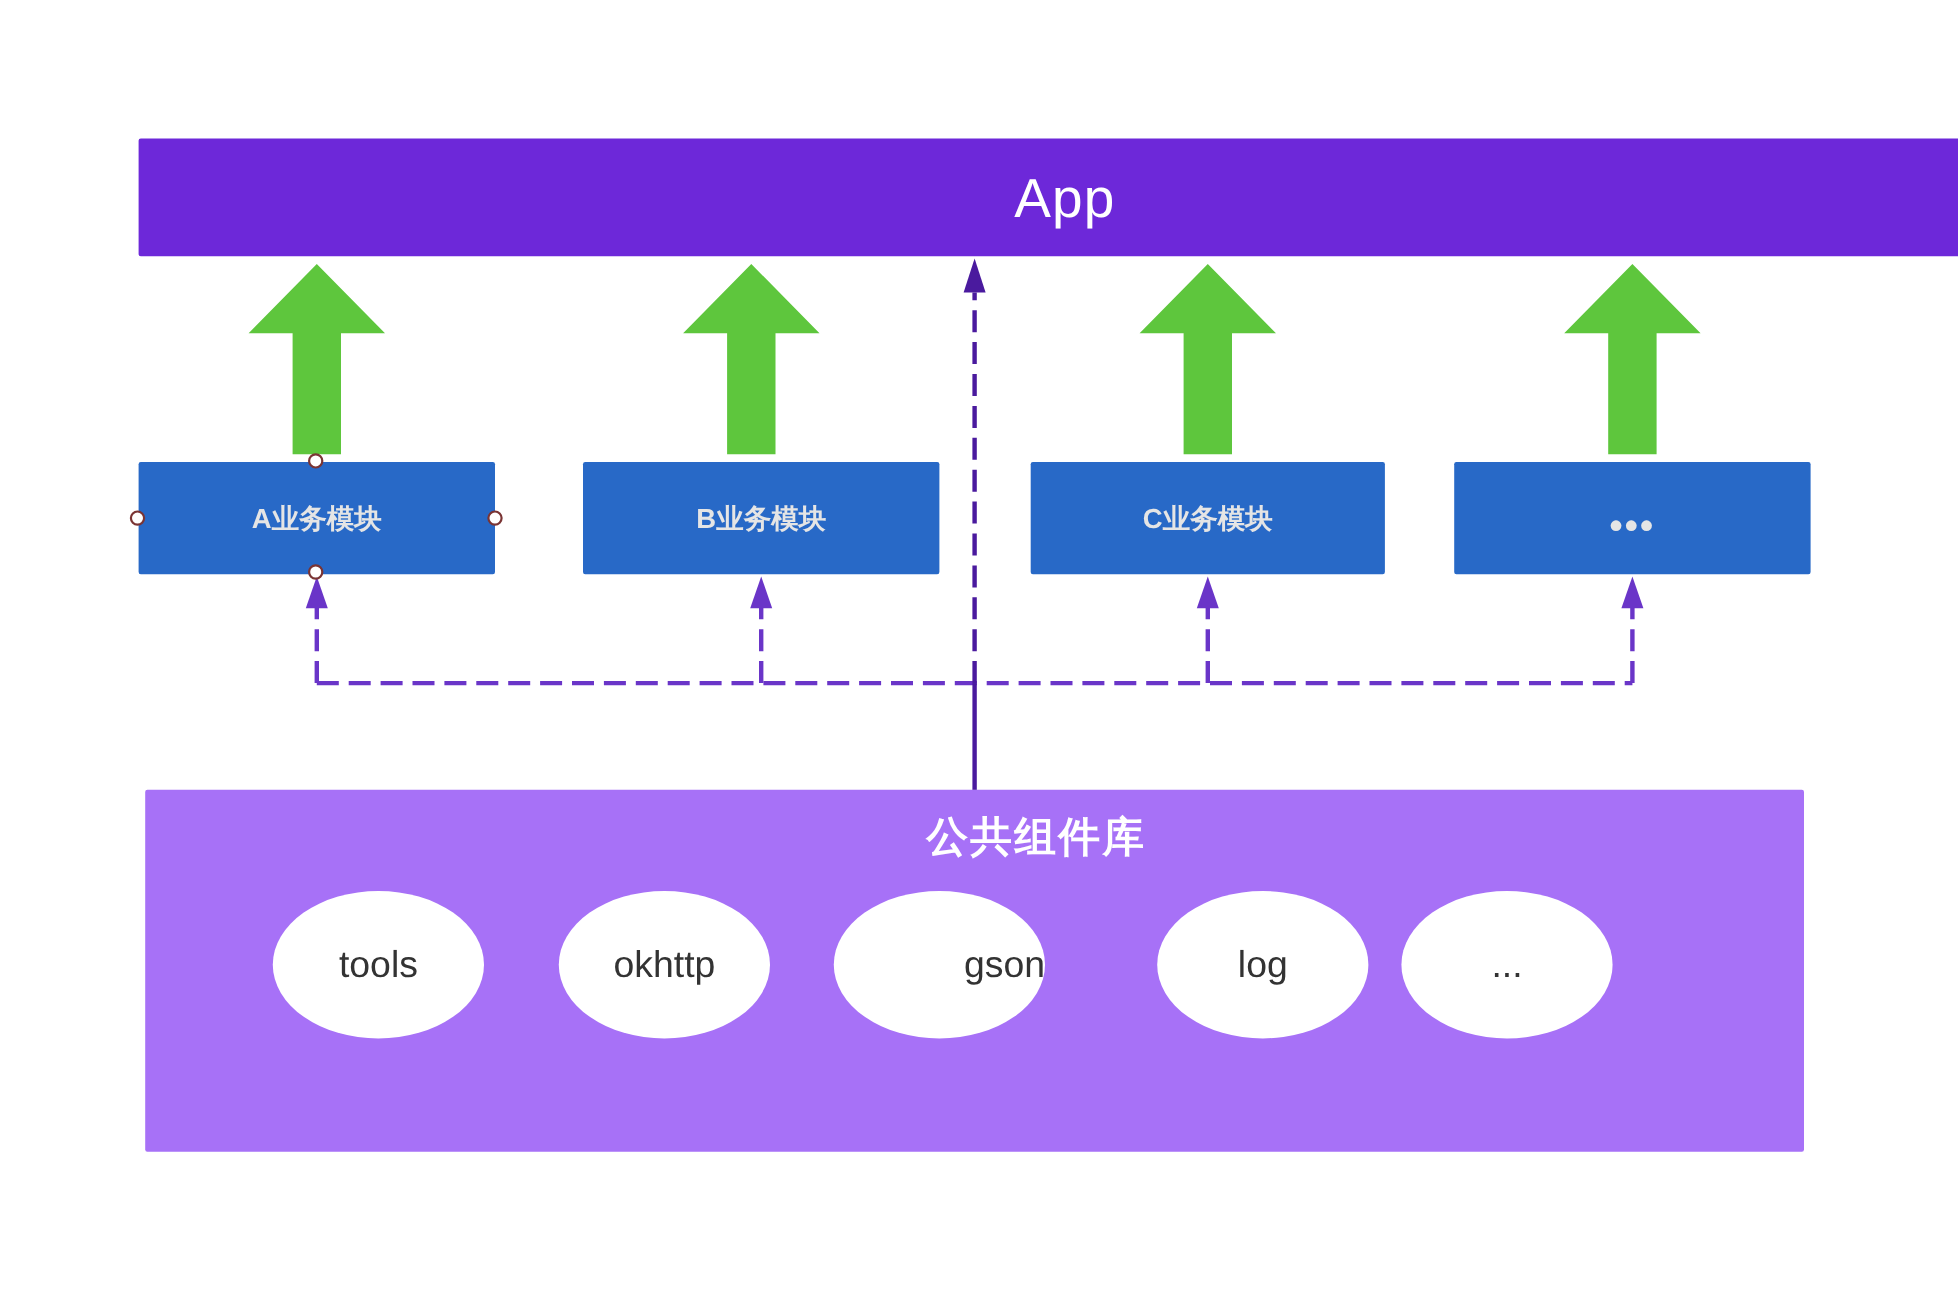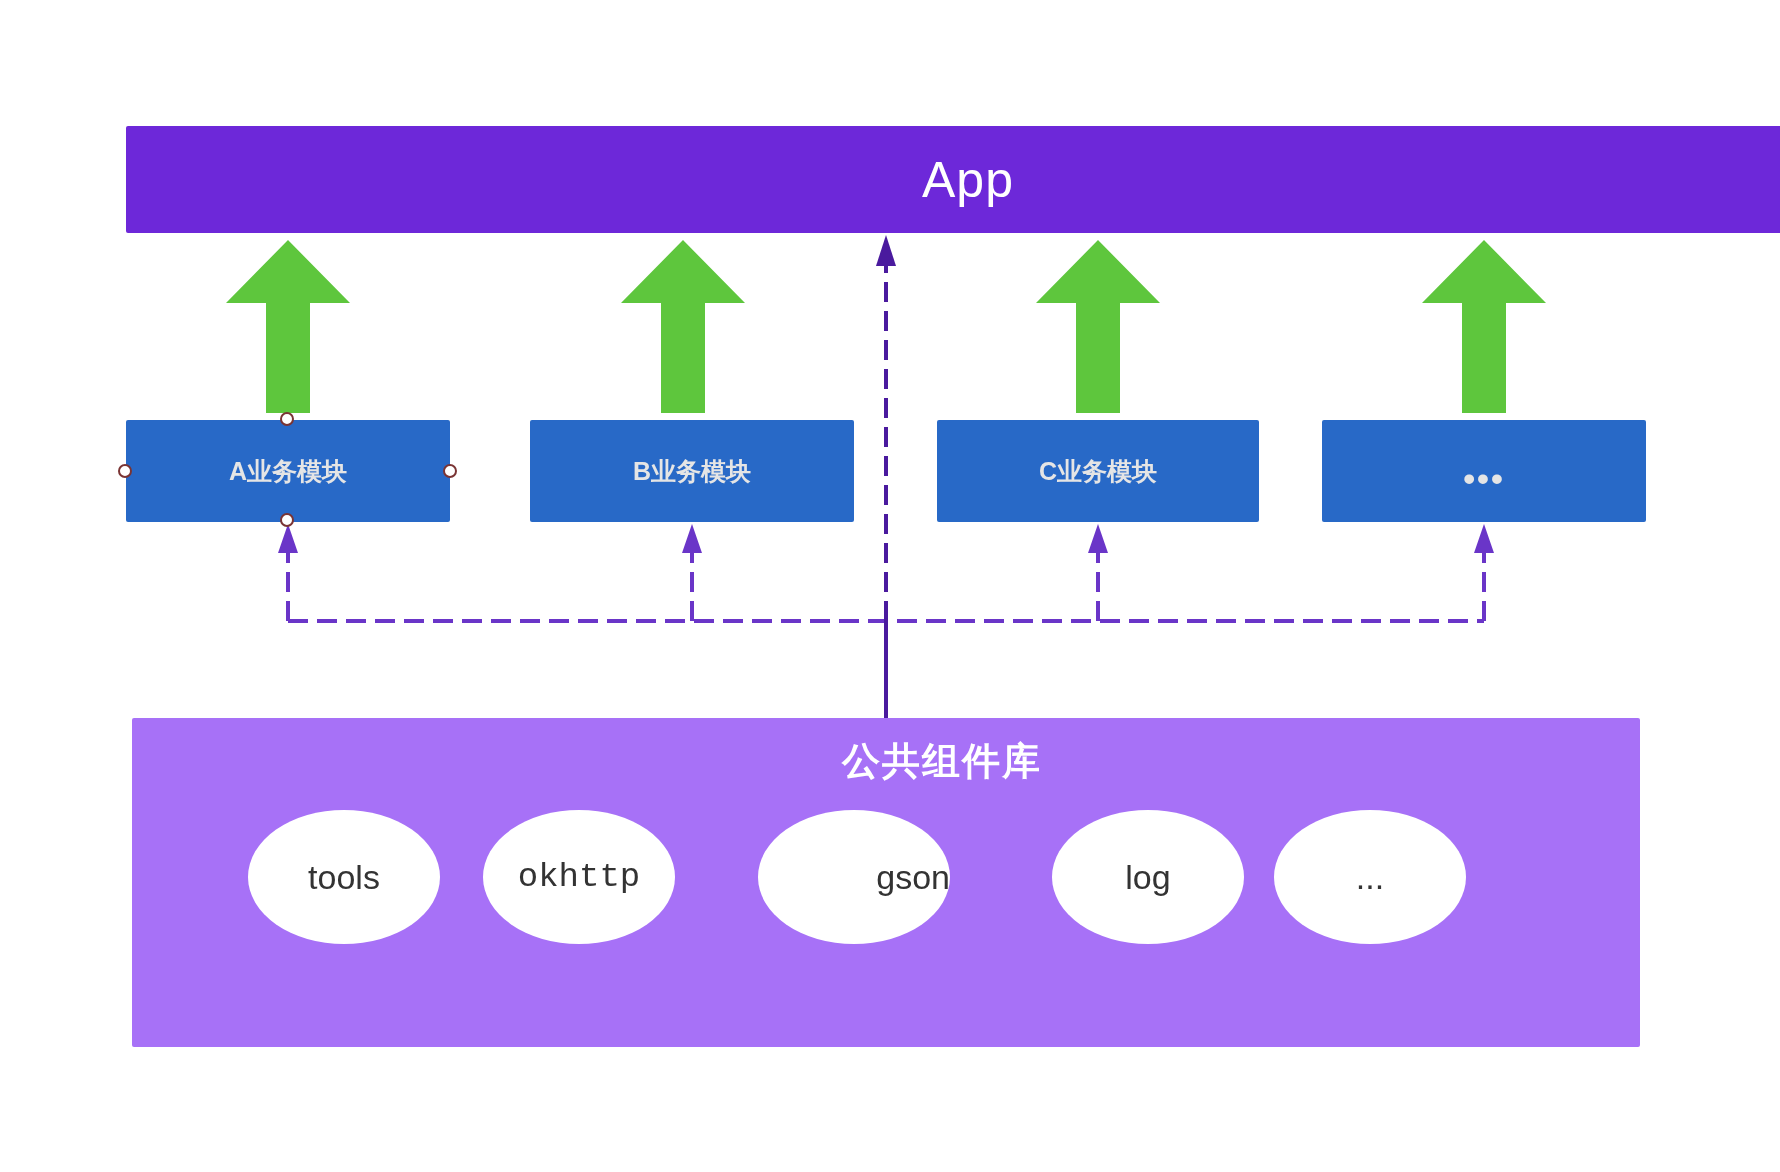--- a/index.html
+++ b/index.html
@@ -71,21 +71,21 @@
 <div class="abs handle" style="left:280px;top:412px;"></div>
 <div class="abs handle" style="left:280px;top:513px;"></div>
 <div class="abs handle" style="left:118px;top:464px;"></div>
 <div class="abs handle" style="left:443px;top:464px;"></div>
 
 <div class="abs lib-box"></div>
 <div class="abs lib-title">公共组件库</div>
 <div class="abs lib-item" style="left:248px;">
   <span>tools</span>
 </div>
-<div class="abs lib-item" style="left:483px;font-family:Liberation Mono, monospace;">
+<div class="abs lib-item" style="left:508px;">
   <span>okhttp</span>
 </div>
 <div class="abs lib-item" style="left:758px;justify-content:flex-end;">
   <span>gson</span>
 </div>
 <div class="abs lib-item" style="left:1052px;">
   <span>log</span>
 </div>
 <div class="abs lib-item" style="left:1274px;">
   <span>...</span>

